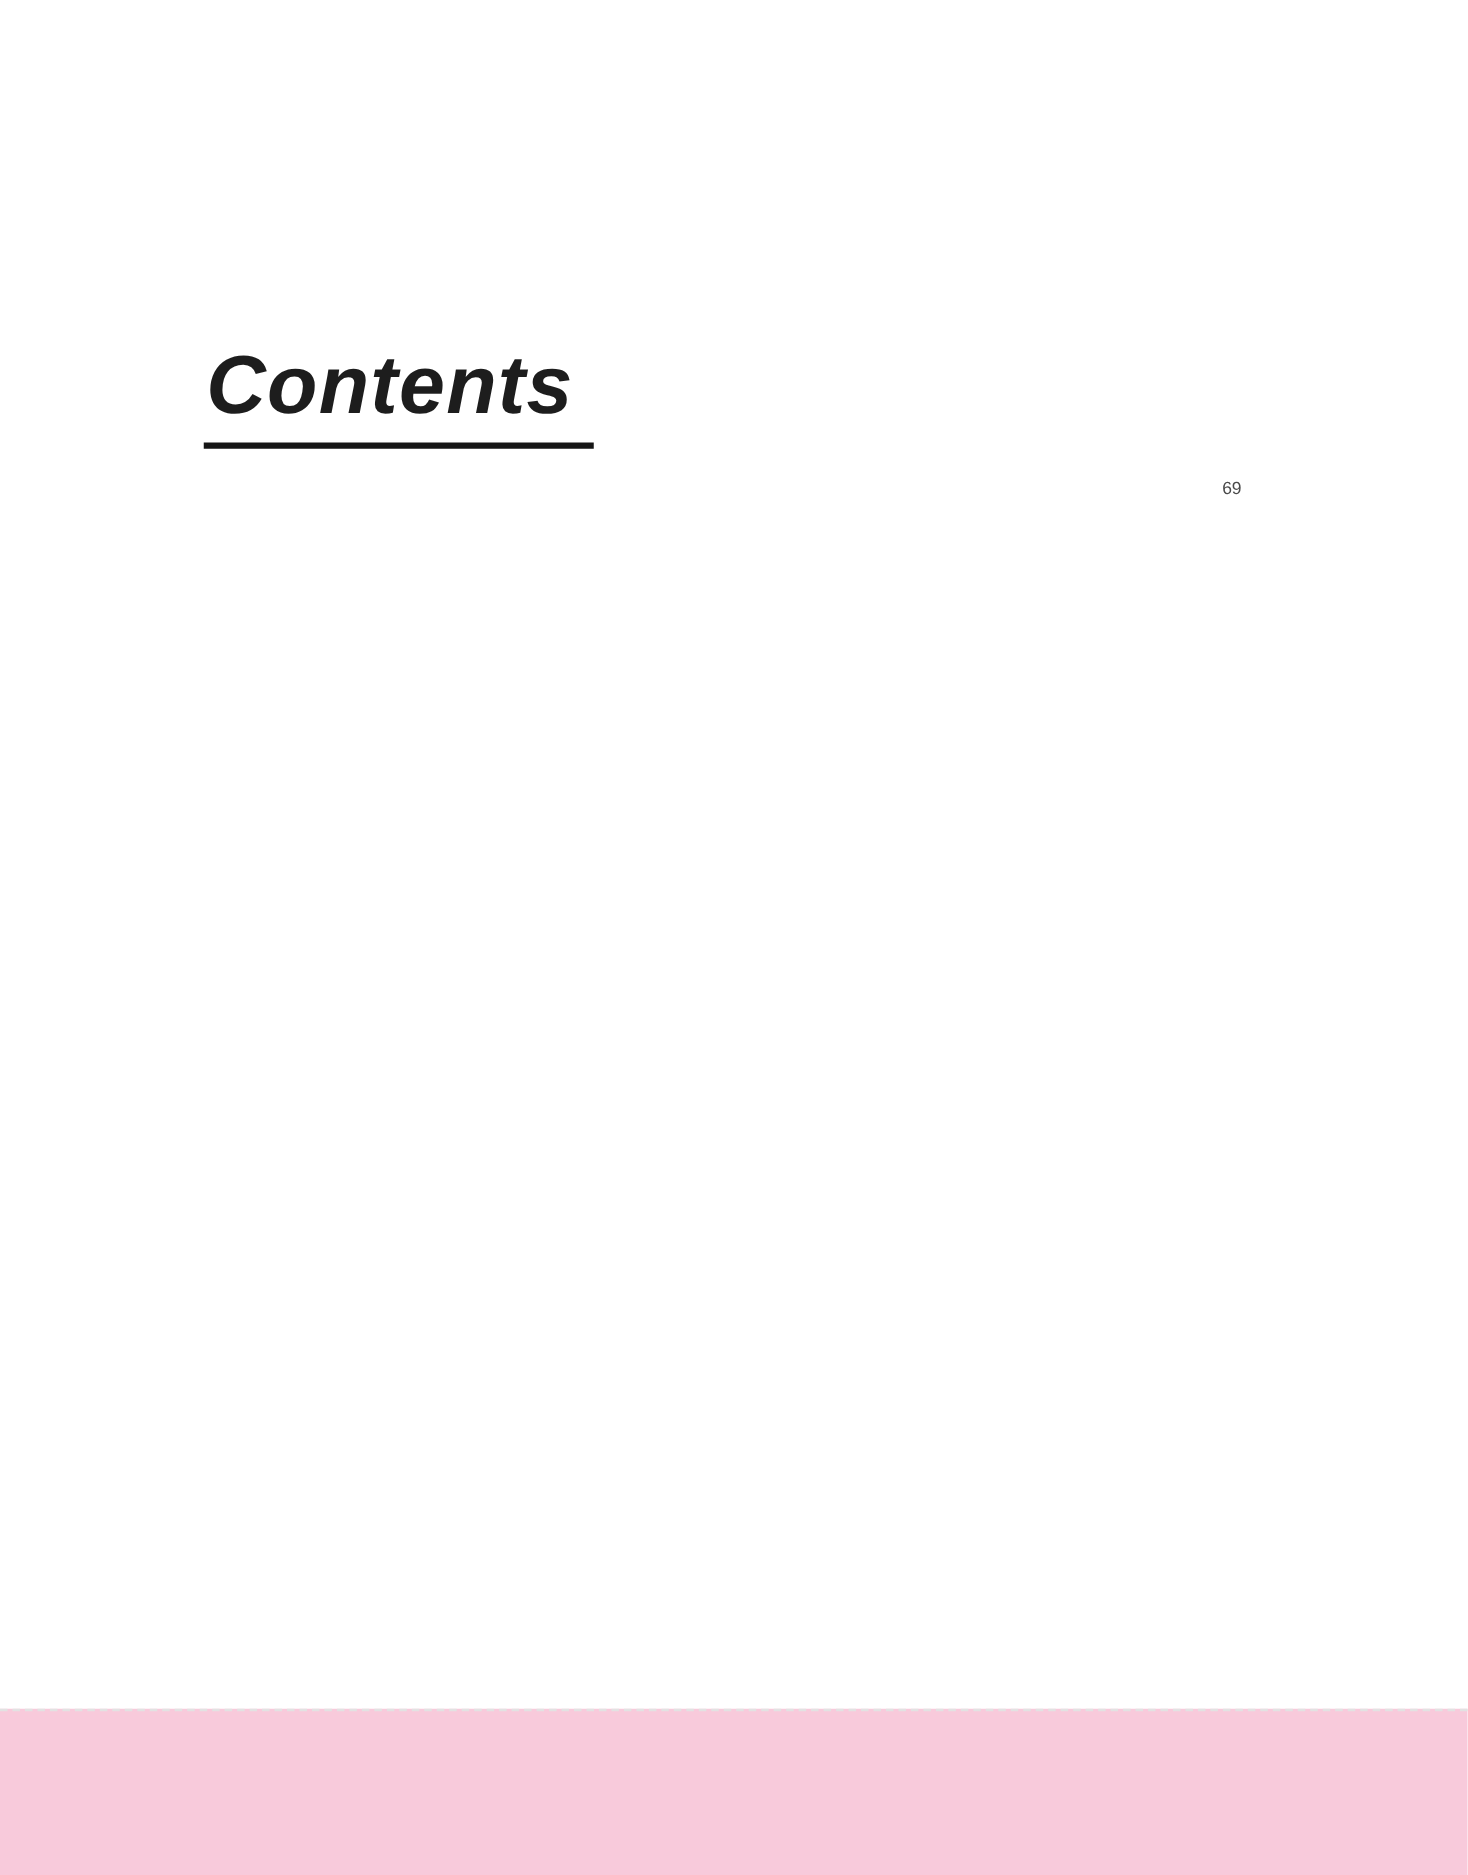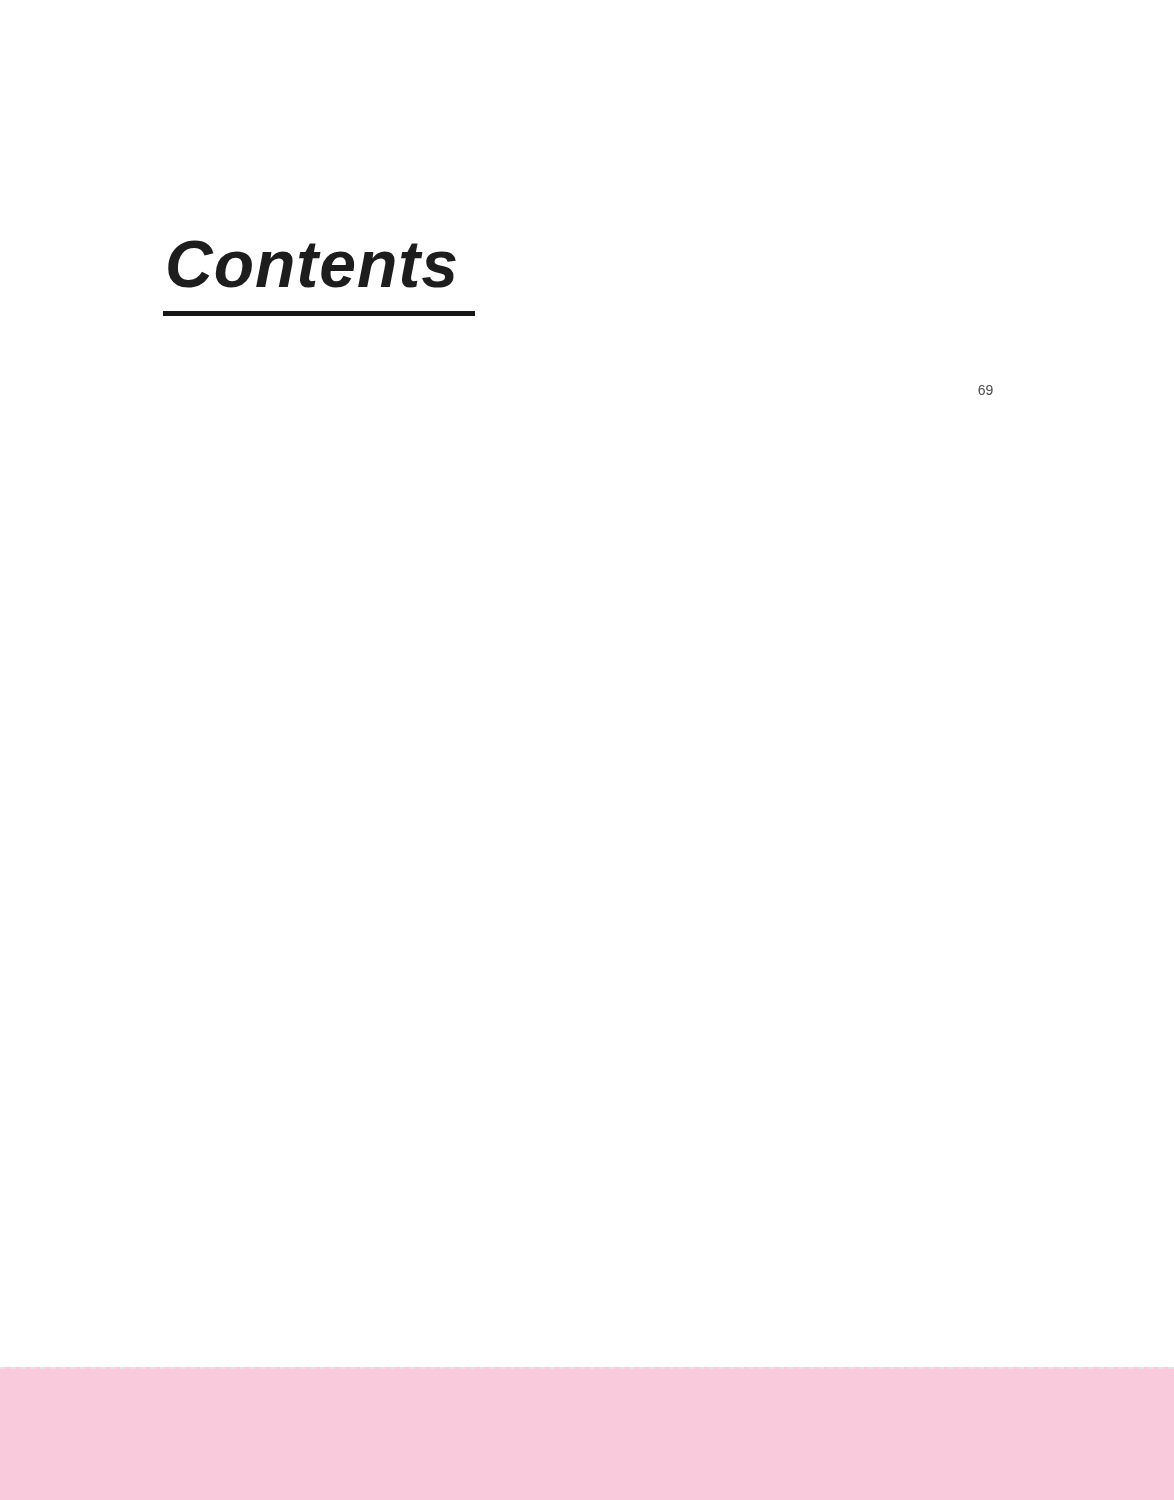--- a/index.html
+++ b/index.html
@@ -12,20 +12,21 @@
   .page { position:absolute; inset:0; background:#ffffff; }
 
   
   .title-wrap { position:absolute; left:163px; top:230px; }
   .page-title {
     display:inline-block;
     font-size:66px; font-style:italic; font-weight:700;
     color:#1d1d1d; letter-spacing:1px; line-height:1.05;
     border-bottom:5px solid #161616;
     padding:0 16px 12px 2px;
+    margin-top:43px;
   }
 
   
   .toc {
     position:absolute; left:163px; top:381px; width:830px;
     display:flex; gap:36px;
   }
   .toc-col { width:397px; flex:0 0 397px; }
 
   .subject-row {

